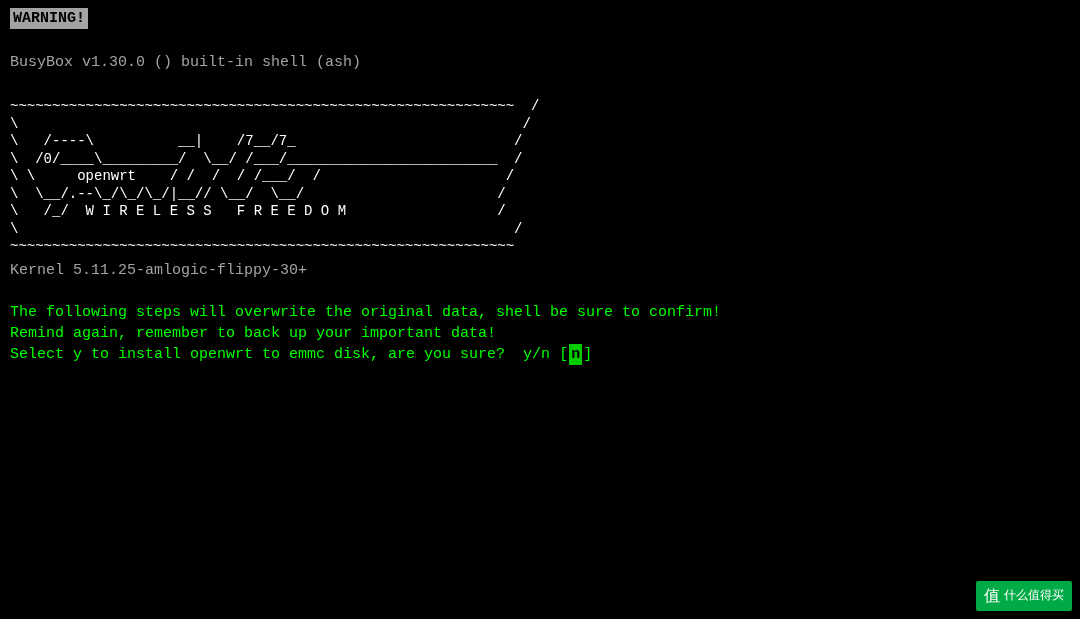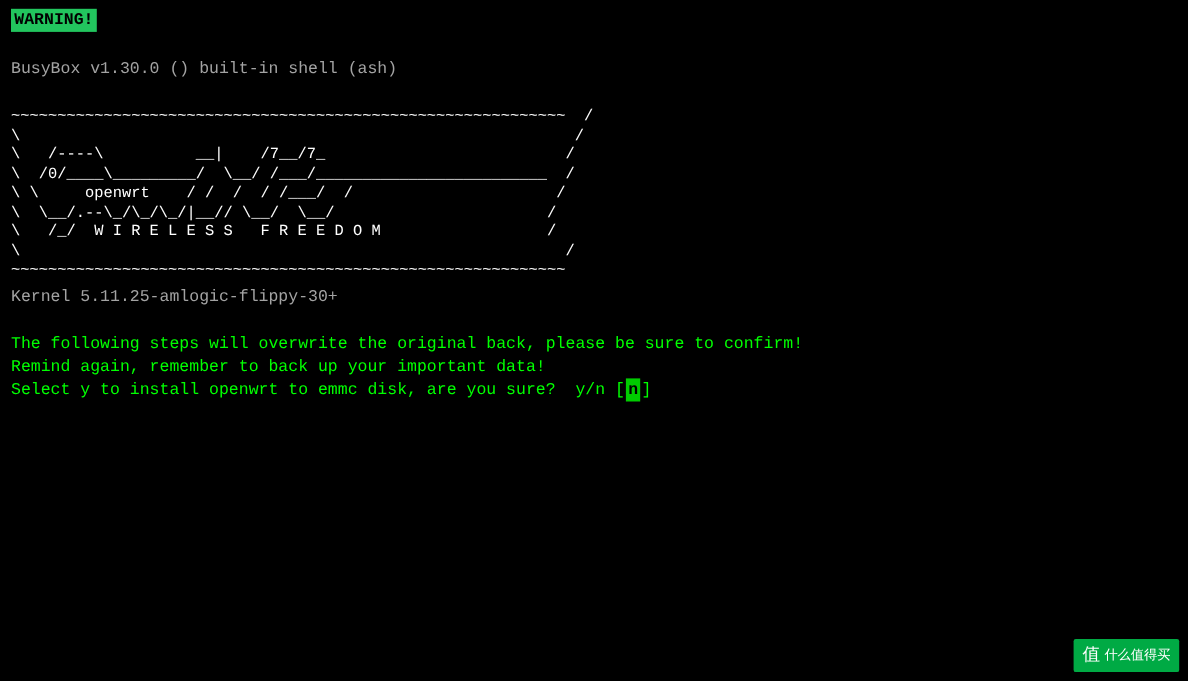--- a/index.html
+++ b/index.html
@@ -27,21 +27,21 @@
       overflow: hidden;
     }
 
     .warning-line {
       display: flex;
       align-items: center;
       margin-bottom: 2px;
     }
 
     .warning-badge {
-      background-color: #22c55e;
+      background-color: #a3a3a3;
       color: #000000;
       font-weight: bold;
       padding: 0 3px;
       margin-right: 6px;
       font-size: 15px;
       white-space: nowrap;
     }
 
     .warning-text {
       color: #ffffff;
@@ -133,21 +133,21 @@
 \  \__/.--\_/\_/\_/|__// \__/  \__/                       /
 \   /_/  W I R E L E S S   F R E E D O M                  /
 \                                                           /
 ~~~~~~~~~~~~~~~~~~~~~~~~~~~~~~~~~~~~~~~~~~~~~~~~~~~~~~~~~~~~</div>
 
   <div class="info-line"> Kernel 5.11.25-amlogic-flippy-30+</div>
 
   <div class="blank-line"></div>
 
 
-  <div class="highlight-line">The following steps will overwrite the original back, please be sure to confirm!</div>
+  <div class="highlight-line">The following steps will overwrite the original data, shell be sure to confirm!</div>
   <div class="highlight-line">Remind again, remember to back up your important data!</div>
 
   <div class="yn-prompt">
     <span class="highlight-line">Select y to install openwrt to emmc disk, are you sure?</span>
     <span class="highlight-line">&nbsp;&nbsp;</span>
     <span class="highlight-line">y/n</span>
     <span class="highlight-line">&nbsp;[</span>
       <span class="yn-highlight">n</span>
       <span class="highlight-line">]</span>
   </div>

